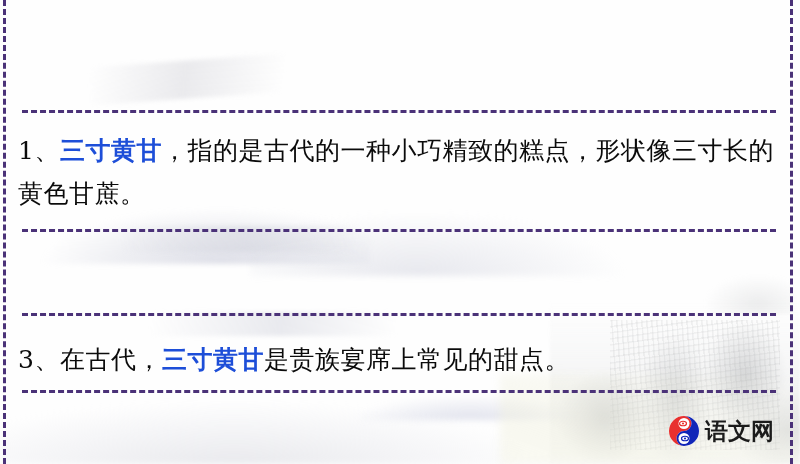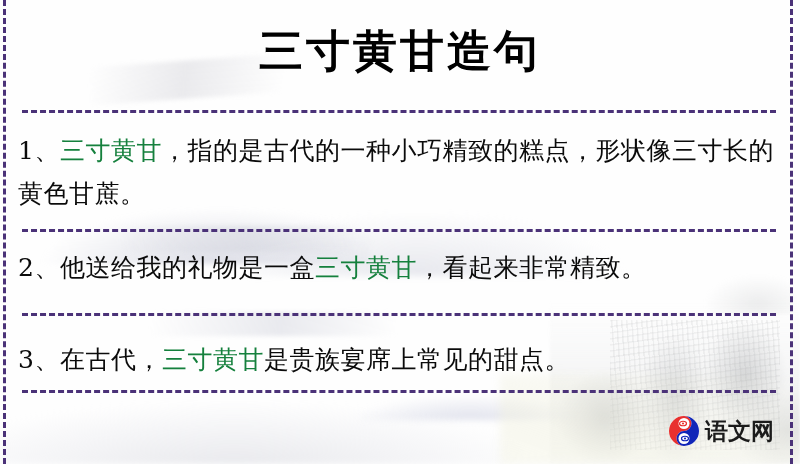--- a/index.html
+++ b/index.html
@@ -155,22 +155,22 @@
     font-size: 25px;
     line-height: 43px;
     color: #0b0b0b;
     letter-spacing: 0.5px;
   }
   .s1 { top: 129px; }
   .s2 { top: 246px; }
   .s3 { top: 338px; }
 
   .kw {
-    color: #15803d;
-    font-weight: normal;
+    color: #1d4ed8;
+    font-weight: bold;
   }
 
   
   .logo {
     position: absolute;
     left: 668px; top: 415px;
     display: flex;
     align-items: center;
     gap: 5px;
   }
@@ -203,29 +203,27 @@
   <div class="wm wm-right-upper"></div>
   <div class="wm wm-right-forest"></div>
   <div class="wm wm-right-forest2"></div>
   <div class="wm wm-yellow-tint"></div>
 
   <div class="frame-left"></div>
   <div class="frame-right"></div>
 
   <div class="content">
 
-    <div class="title">三寸黄甘造句</div>
 
     <div class="hrule hrule-1"></div>
 
     <div class="sentence s1"><span>1、</span><span class="kw">三寸黄甘</span><span>，指的是古代的一种小巧精致的糕点，形状像三寸长的黄色甘蔗。</span></div>
 
     <div class="hrule hrule-2"></div>
 
-    <div class="sentence s2"><span>2、</span><span>他送给我的礼物是一盒</span><span class="kw">三寸黄甘</span><span>，看起来非常精致。</span></div>
 
     <div class="hrule hrule-3"></div>
 
     <div class="sentence s3"><span>3、</span><span>在古代，</span><span class="kw">三寸黄甘</span><span>是贵族宴席上常见的甜点。</span></div>
 
     <div class="hrule hrule-4"></div>
 
     <div class="logo">
       <svg class="logo-mark" viewBox="0 0 64 64">
         <defs>

